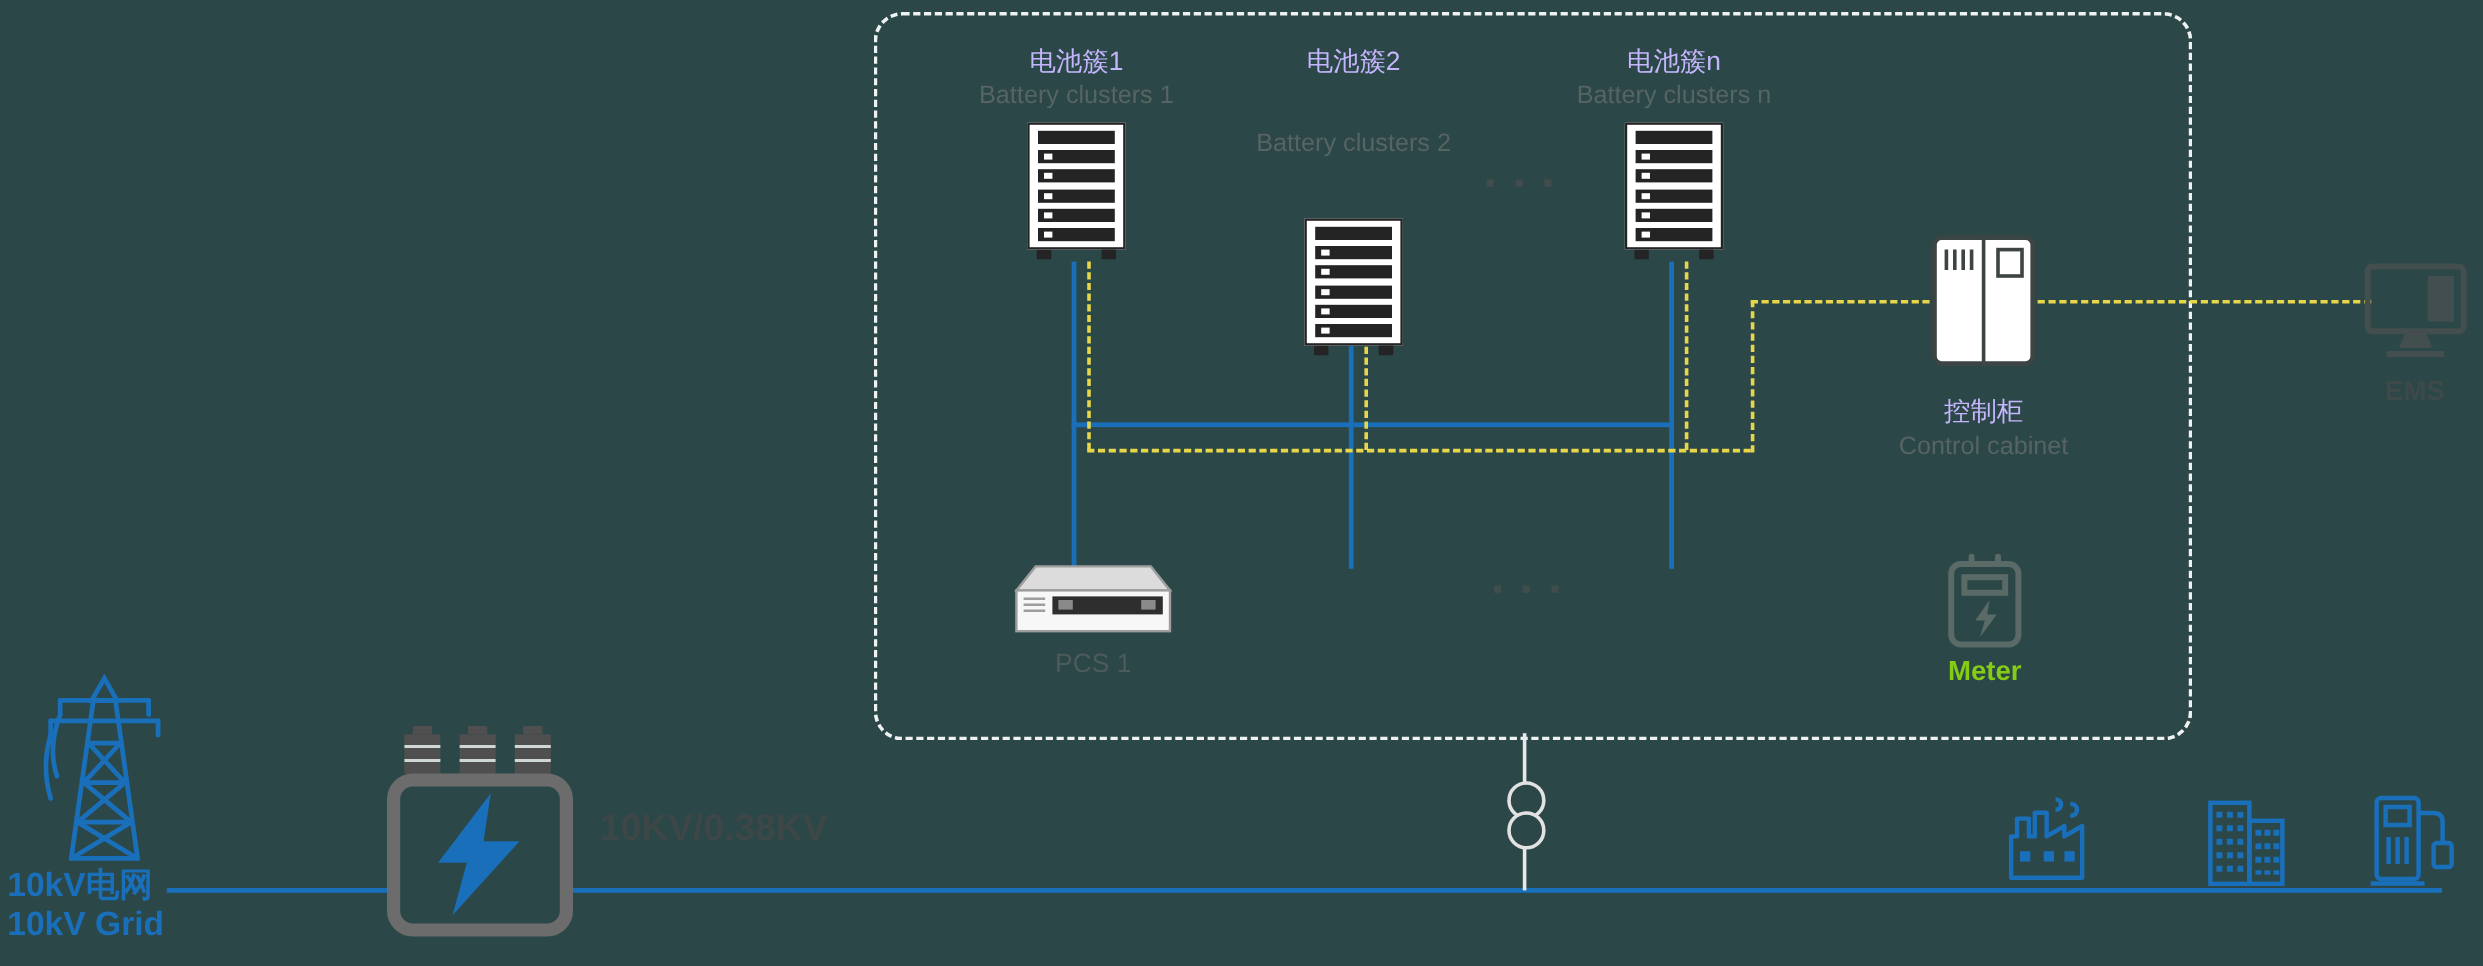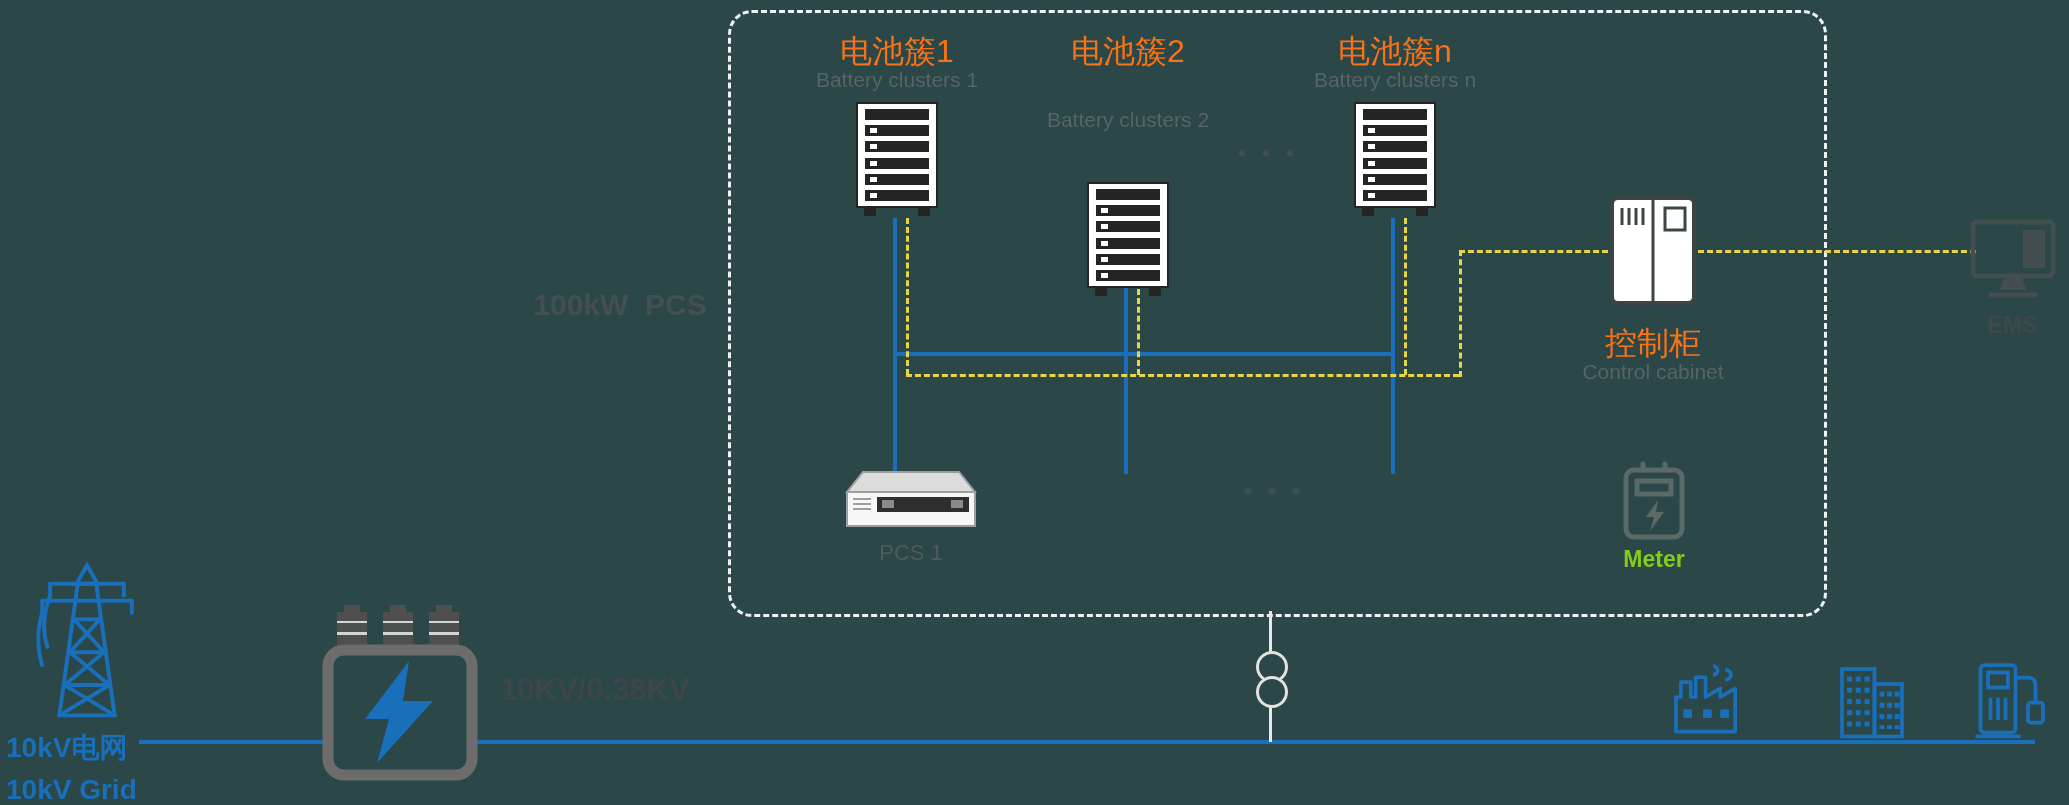--- a/index.html
+++ b/index.html
@@ -5,21 +5,21 @@
   html,body{margin:0;padding:0;background:#2b4747;}
   .stage{position:relative;width:2069px;height:805px;background:#2b4747;overflow:hidden;
          font-family:"Liberation Sans","DejaVu Sans",sans-serif;}
   .abs{position:absolute;}
 
   
   .dashed-box{left:728px;top:10px;width:1093px;height:601px;border:3px dashed #eef2f2;border-radius:24px;}
 
   
   .group{position:absolute;display:flex;flex-direction:column;align-items:center;}
-  .zh{font-size:32px;line-height:30px;font-weight:500;color:#f97316;}
+  .zh{font-size:22px;line-height:30px;font-weight:500;color:#c4b5fd;}
   .en{font-size:21px;line-height:27px;color:#576464;}
   .pcs-label{margin-top:8px;font-size:22px;font-weight:400;color:#4e5b5b;}
   .kw-label{left:510px;top:288px;width:220px;text-align:center;font-size:30px;font-weight:700;color:#44504f;white-space:pre;}
   .ratio-label{left:500px;top:672px;font-size:31px;font-weight:700;color:#3d4747;}
   .grid-label{font-size:28px;line-height:32px;font-weight:700;color:#1a6fba;}
   .dots{width:100px;text-align:center;font-size:42px;line-height:42px;font-weight:700;color:#414c4c;letter-spacing:10px;}
   .meter-label{margin-top:4px;font-size:23px;font-weight:700;color:#84cc16;}
   .ems-label{margin-top:12px;font-size:23px;font-weight:700;color:#3e4949;}
 
   
@@ -47,21 +47,20 @@
 </style>
 </head>
 <body>
 
 <div class="stage">
 
   <div class="abs hline-blue" style="left:139px;top:740px;width:1896px;"></div>
 
   <div class="abs dashed-box"></div>
 
-  <div class="abs kw-label">100kW  PCS</div>
 
   <div class="abs vline-blue" style="left:893px;top:218px;height:256px;"></div>
   <div class="abs vline-blue" style="left:1124px;top:218px;height:256px;"></div>
   <div class="abs vline-blue" style="left:1391px;top:218px;height:256px;"></div>
   <div class="abs hline-blue" style="left:893px;top:352px;width:502px;"></div>
 
   <div class="abs vline-yellow" style="left:906px;top:218px;height:157px;"></div>
   <div class="abs vline-yellow" style="left:1137px;top:218px;height:157px;"></div>
   <div class="abs vline-yellow" style="left:1404px;top:218px;height:157px;"></div>
   <div class="abs hline-yellow" style="left:906px;top:374px;width:553px;"></div>
@@ -172,21 +171,21 @@
       <polygon points="40,60 56,60 62,74 34,74" fill="#434e4e"></polygon>
       <line x1="24" y1="79" x2="72" y2="79" stroke="#434e4e" stroke-width="5"></line>
     </svg>
     <div class="ems-label">EMS</div>
   </div>
 
   <div class="abs vline-white" style="left:1269px;top:611px;height:131px;"></div>
   <div class="abs circle-sym" style="left:1256px;top:651px;"></div>
   <div class="abs circle-sym" style="left:1256px;top:676px;"></div>
 
-  <div class="group" style="left:6px;top:560px;width:190px;align-items:flex-start;gap:10px;">
+  <div class="group" style="left:6px;top:560px;width:190px;align-items:flex-start;">
     <svg width="106" height="158" viewBox="0 0 80 120" style="margin-left:28px;">
       <g fill="none" stroke="#1a6fba" stroke-width="3" stroke-linecap="round">
         <path d="M40 4 L48 18 H32 Z"></path>
         <line x1="12" y1="18" x2="68" y2="18"></line>
           <line x1="6" y1="31" x2="74" y2="31"></line>
         <line x1="12" y1="18" x2="12" y2="27"></line>
           <line x1="68" y1="18" x2="68" y2="27"></line>
         <line x1="6" y1="31" x2="6" y2="40"></line>
           <line x1="74" y1="31" x2="74" y2="40"></line>
         <line x1="33" y1="18" x2="19" y2="118"></line>

